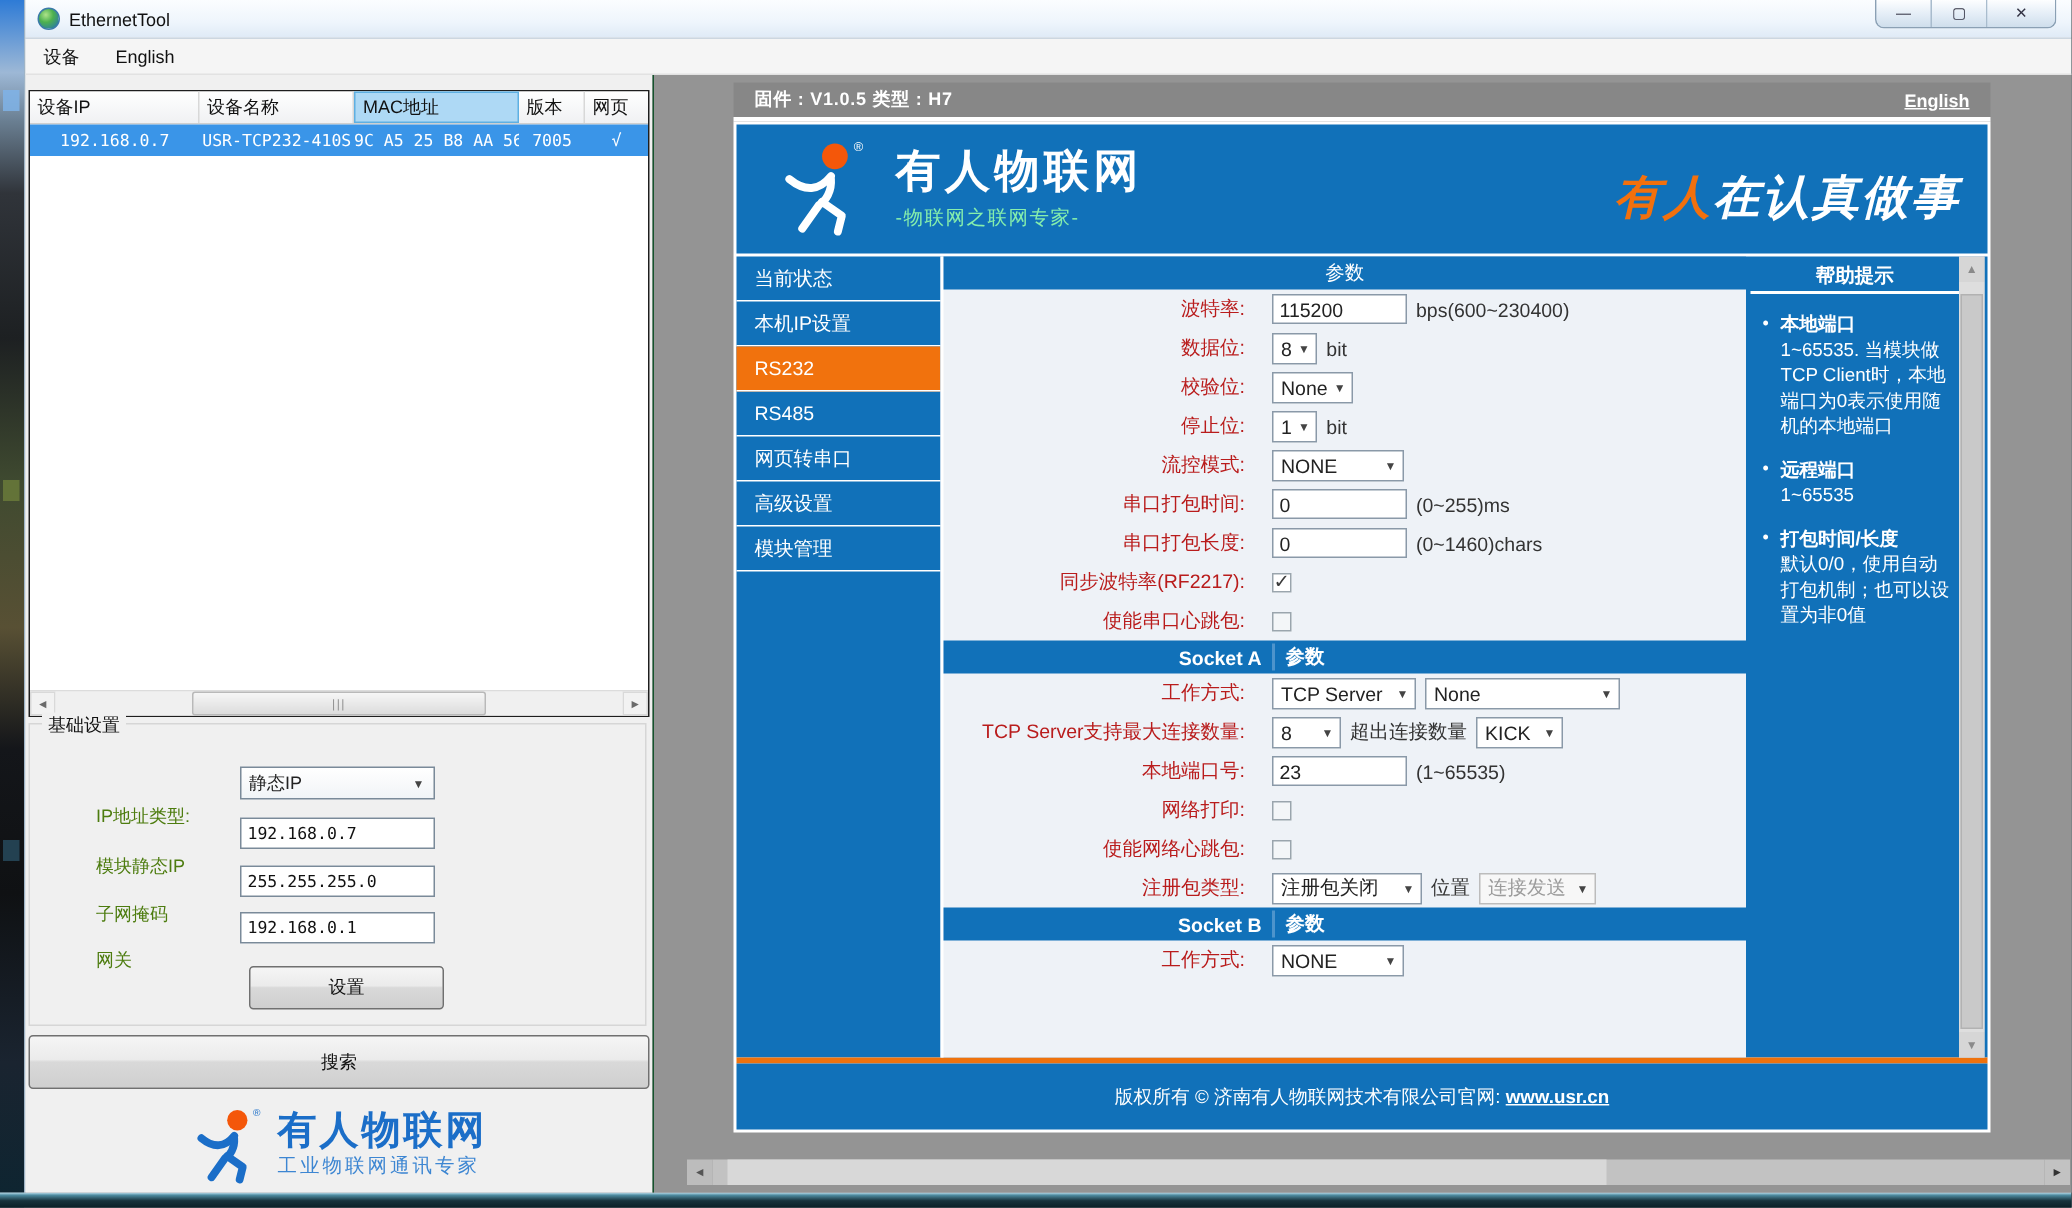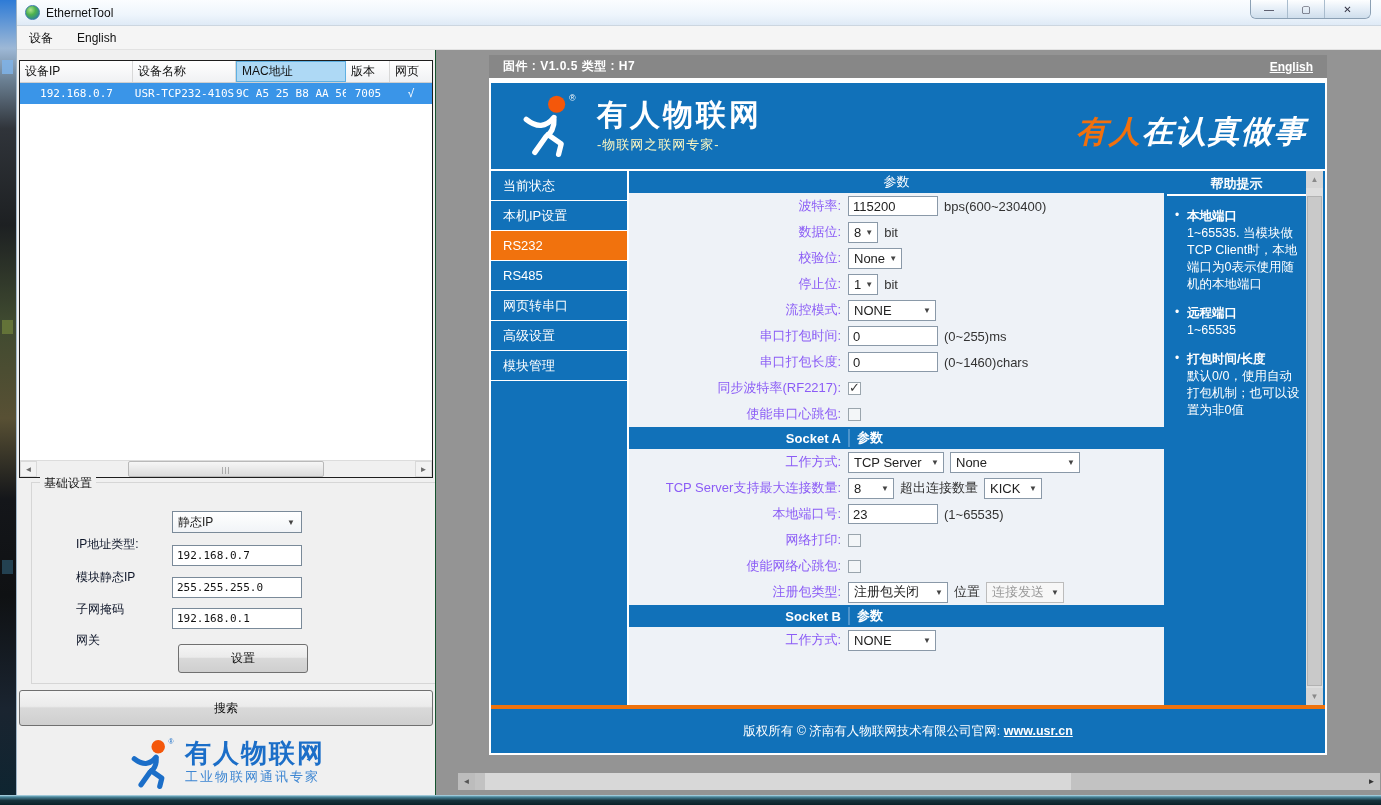--- a/index.html
+++ b/index.html
@@ -34,24 +34,24 @@
   .dt-hcell.hl { background:#aed9f5; border:1px solid #5fb0e2; line-height:19px; }
   .c0{width:113px;} .c1{width:103px;} .c2{width:110px;} .c3{width:44px;} .c4{width:42px;}
   #dt-row { display:flex; height:21px; background:#3a95e8; color:#fff; flex:0 0 auto; }
   .dt-cell { text-align:center; line-height:21px; font-size:11px; font-family:"DejaVu Sans Mono","Liberation Mono",monospace; white-space:nowrap; overflow:hidden; }
   #dt-fill { flex:1 1 auto; background:#fff; }
   #dt-hscroll { flex:0 0 17px; display:flex; background:#f0f0f0; border-top:1px solid #dcdcdc; }
   .sb-btn { width:17px; height:16px; background:#f2f2f2; border:1px solid #d9d9d9; color:#6b6b6b; font-size:8px; display:flex; align-items:center; justify-content:center; flex:0 0 auto; }
   #dt-track { flex:1 1 auto; position:relative; background:#f0f0f0; }
   #dt-thumb { position:absolute; left:24%; width:52%; top:0; bottom:0; background:linear-gradient(180deg,#f6f6f6,#dcdcdc); border:1px solid #b9b9b9; border-radius:2px; display:flex; align-items:center; justify-content:center; color:#8f8f8f; font-size:8px; letter-spacing:1px; }
 
-  #group-box { position:absolute; left:14px; top:432px; width:412px; height:202px; border:1px solid #d6d6d6; }
+  #group-box { position:absolute; left:2px; top:432px; width:412px; height:202px; border:1px solid #d6d6d6; }
   #group-label { position:absolute; top:-8px; left:8px; background:#f0f0f0; padding:0 4px; font-size:12px; color:#111; }
   .g-row { position:absolute; left:0; width:100%; height:22px; display:flex; align-items:center; }
-  .g-lbl { width:140px; padding-left:44px; font-size:12px; color:#0f172a;margin-top:44px; }
+  .g-lbl { width:140px; padding-left:44px; font-size:12px; color:#4d7c0f;margin-top:44px; }
   .g-input { width:130px; height:21px; border:1px solid #7a8a99; background:#fff; font-size:11px; font-family:"DejaVu Sans Mono","Liberation Mono",monospace; padding:0 4px; color:#111; }
   .g-select { width:130px; height:22px; border:1px solid #7a8a99; background:linear-gradient(180deg,#ffffff,#f1f4f7); display:flex; align-items:center; font-size:12px; padding-left:5px; position:relative; }
   .g-select .arr { position:absolute; right:6px; font-size:8px; color:#444; }
   .btn { border:1px solid #707070; border-radius:3px; background:linear-gradient(180deg,#f5f5f5 0%,#ebebeb 45%,#d9d9d9 50%,#cfcfcf 100%); font-size:12px; color:#111; display:flex; align-items:center; justify-content:center; }
   #set-btn { position:absolute; left:146px; top:161px; width:130px; height:29px; }
   #search-btn { position:absolute; left:2px; top:640px; width:414px; height:36px; font-size:12px; }
 
   #logo-area { position:absolute; left:0; top:682px; width:418px; height:63px; display:flex; align-items:center; justify-content:center; }
   .usr-logo { display:flex; align-items:flex-start; }
   .usr-logo svg { width:52px; height:52px; }
@@ -63,36 +63,36 @@
   #browser { position:absolute; left:418px; top:50px; width:947px; height:745px; background:#949494; border-left:1px solid #14532d; }
   #page { position:absolute; left:53px; top:5px; width:838px; }
   #page-band { height:26px; background:#878787; border-bottom:3px solid #fff; color:#fff; display:flex; align-items:center; padding:0 14px; font-size:12px; }
   #band-left { flex:1; font-weight:bold; letter-spacing:.5px; }
   #band-link { color:#fff; font-weight:bold; text-decoration:underline; }
   #page-main { background:#fff; padding:2px; }
   #pheader { height:86px; background:#1171b9; position:relative; display:flex; align-items:center; }
   #pheader svg { width:66px; height:66px; margin-left:26px; }
   #brand-text { margin-left:14px; }
   #brand-title { color:#fff; font-size:30px; font-weight:bold; letter-spacing:3px; line-height:34px; }
-  #brand-sub { color:#fef9c3; font-size:13px; margin-top:4px; letter-spacing:1px; }
+  #brand-sub { color:#86efac; font-size:13px; margin-top:4px; letter-spacing:1px; }
   #slogan { position:absolute; right:18px; bottom:16px; font-size:31px; font-weight:bold; font-style:italic; letter-spacing:2px; }
   #slogan .org { color:#f2700d; }
   #slogan .wht { color:#fff; }
 
   #pbody { display:flex; background:#1171b9; margin-top:2px; height:534px; }
   #nav { width:136px; flex:0 0 auto; }
   .nav-item { height:30px; line-height:30px; padding-left:12px; color:#fff; font-size:13px; border-bottom:1px solid #fff; }
   .nav-item.active { background:#f1720d; }
   #main { width:537px; flex:0 0 auto; background:#eef2f7; border-left:2px solid #fff; }
   .band-blue { height:22px; background:#1171b9; color:#fff; font-size:13px; display:flex; align-items:center; }
   .band-center { justify-content:center; }
   .band-split .bleft { width:219px; text-align:right; padding-right:7px; font-weight:bold; }
   .band-split .bright { border-left:2px solid #4d94cc; padding-left:7px; font-weight:bold; }
   .frow { height:26px; display:flex; align-items:center; }
-  .flbl { width:219px; text-align:right; padding-right:7px; font-size:13px; color:#8b5cf6; white-space:nowrap; flex:0 0 auto; }
+  .flbl { width:219px; text-align:right; padding-right:18px; font-size:13px; color:#b91c1c; white-space:nowrap; flex:0 0 auto; }
   .fctl { display:flex; align-items:center; }
   .txt { height:20px; border:1px solid #8a99a8; background:#fff; font-size:13px; padding:0 4px; color:#222; width:90px; }
   .txt.dis { background:#efefef; border-color:#b5b5b5; color:#8b8b8b; width:78px; }
   .sel { height:21px; border:1px solid #8a99a8; background:#fff; display:flex; align-items:center; font-size:13px; color:#222; padding-left:5px; position:relative; padding-right:16px; }
   .sel .arr { position:absolute; right:4px; font-size:8px; color:#444; }
   .sel.dis { color:#9b9b9b; border-color:#bcbcbc; background:#f7f7f7; }
   .sfx { font-size:13px; color:#333; margin-left:6px; white-space:nowrap; }
   .midlbl { font-size:13px; color:#333; margin:0 6px; white-space:nowrap; }
   .cb { width:13px; height:13px; border:1px solid #9aa5ad; background:#f3f6f8; position:relative; flex:0 0 auto; }
   .cb[data-checked="true"] { background:#fff; }

